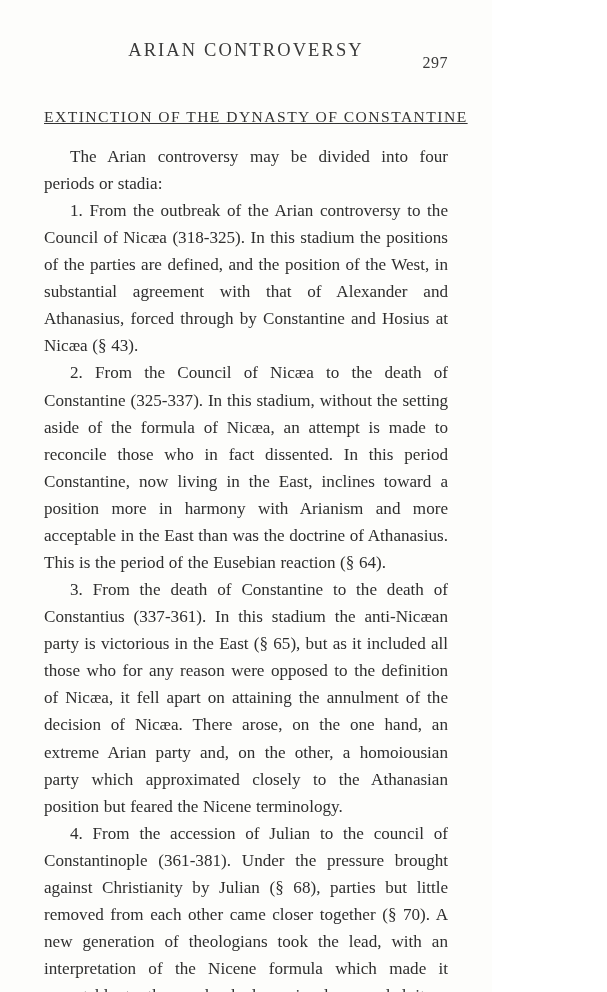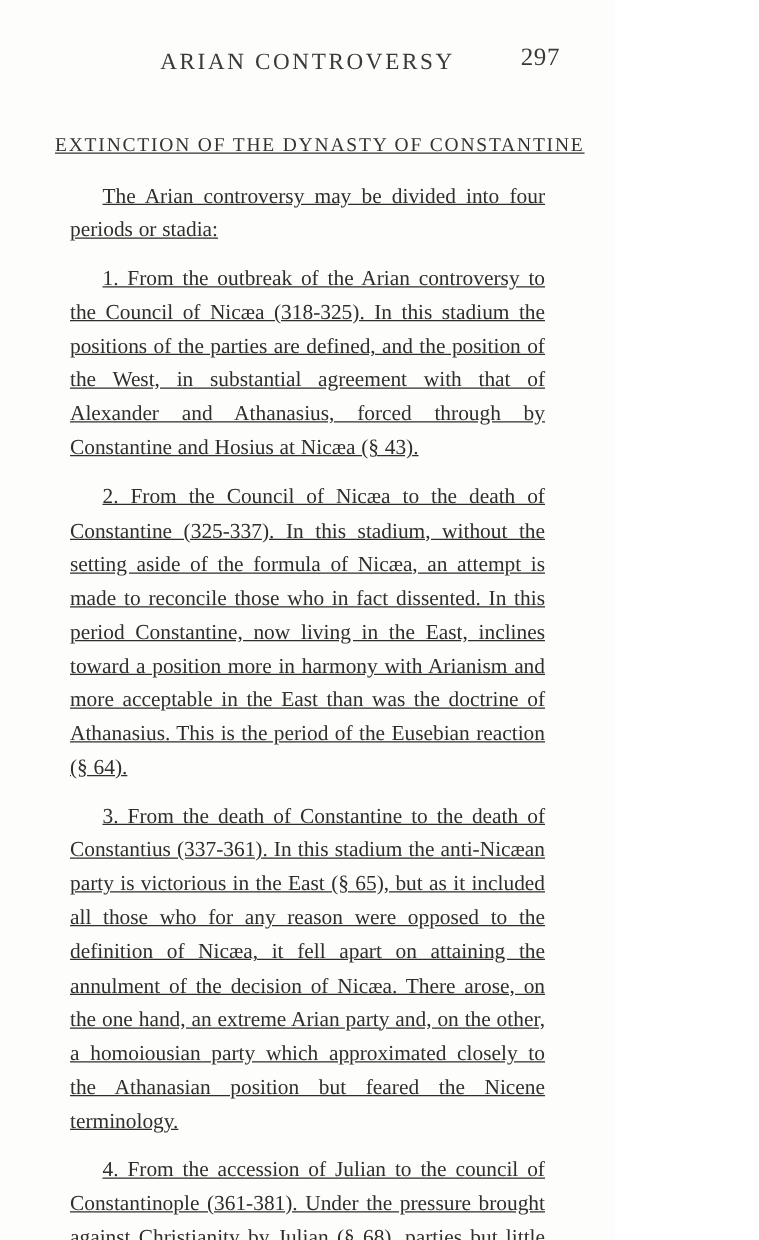--- a/index.html
+++ b/index.html
@@ -35,22 +35,22 @@
     font-size: 18.5px;
     letter-spacing: 2.1px;
     color: #3a3a3a;
     font-variant: small-caps;
     text-transform: uppercase;
     white-space: nowrap;
   }
   .running-head .folio {
     position: absolute;
     right: 0;
-    bottom: 16px;
-    font-size: 20px;
+    bottom: 2px;
+    font-size: 16px;
     color: #3a3a3a;
     letter-spacing: 0.5px;
   }
   .chapter-heading {
     margin-top: 30px;
     text-align: center;
     font-size: 15.6px;
     letter-spacing: 1.45px;
     line-height: 1.72;
     color: #333;
@@ -66,24 +66,23 @@
     text-decoration: underline;
   }
   .body-text {
     margin-top: 12px;
     font-size: 17.1px;
     line-height: 1.585;
     color: #2e2e2e;
     text-align: justify;
   }
   .body-text p {
-    margin: 12px;
+    margin: 0;
     text-indent: 26px;
     hyphens: none;
-    text-decoration: underline;
   }
   .body-text p.first {
     text-indent: 26px;
   }
   
   .body-text p {
     text-align: justify;
     text-justify: inter-word;
     word-spacing: 0.02em;
   }

